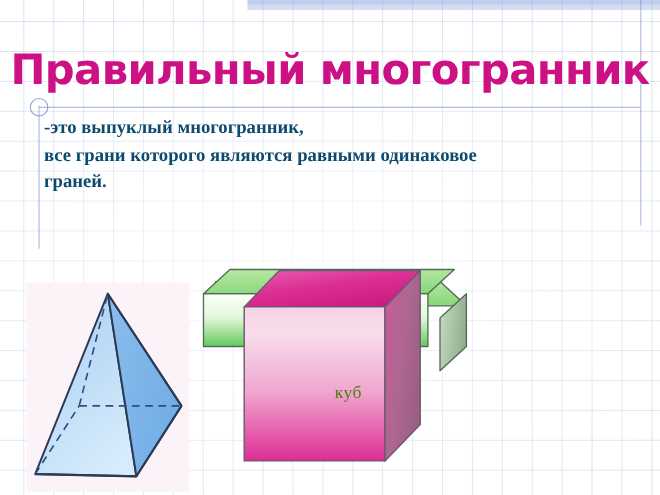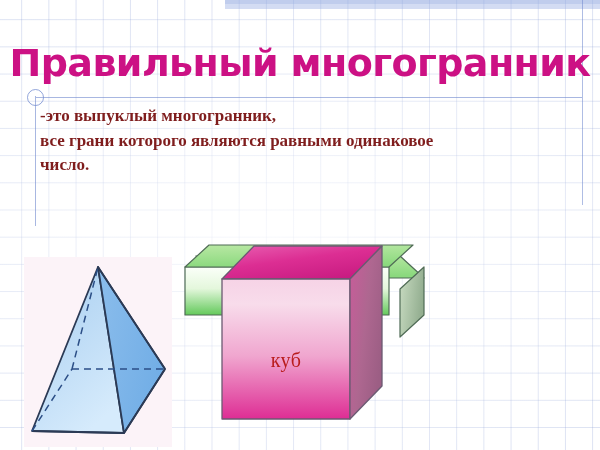--- a/index.html
+++ b/index.html
@@ -83,21 +83,21 @@
   }
 
   
   .body-text {
     position: absolute;
     left: 40px; top: 104px; width: 546px;
     font-family: "Liberation Serif", serif;
     font-weight: bold;
     font-size: 17px;
     line-height: 24.5px;
-    color: #7f1d1d;
+    color: #0c4a6e;
   }
   .body-text .line { display: block; white-space: nowrap; }
 
   
   .pyramid-box {
     position: absolute;
     left: 24px; top: 257px;
     width: 148px; height: 190px;
     background: #FCF3F8;
   }
@@ -107,24 +107,24 @@
   .solids-svg {
     position: absolute;
     left: 172px; top: 234px;
   }
 
   
   .cube-label {
     position: absolute;
     left: 243px; top: 349px;
     width: 86px;
-    text-align: center;
+    text-align: right;
     font-family: "Liberation Serif", serif;
-    font-size: 20px;
-    color: #b91c1c;
+    font-size: 16px;
+    color: #4d7c0f;
     letter-spacing: 0.4px;
   }
 </style>
 </head>
 <body>
 
 <div id="slide">
 
   <div class="grid-bg"></div>
   <div class="grid-fade"></div>
@@ -134,21 +134,21 @@
   <div class="h-rule"></div>
   <div class="v-rule-left"></div>
   <div class="v-rule-right"></div>
   <div class="rule-circle"></div>
 
   <div class="title">Правильный многогранник</div>
 
   <div class="body-text">
     <span class="line">-это выпуклый многогранник,</span>
     <span class="line">все грани которого являются равными одинаковое</span>
-    <span class="line">число.</span>
+    <span class="line">граней.</span>
   </div>
 
   <div class="pyramid-box">
     <svg class="pyramid-svg" width="148" height="190" viewBox="0 0 148 190">
       <defs>
         <linearGradient id="pyrLeft" x1="0" y1="0" x2="0.4" y2="1">
           <stop offset="0%" stop-color="#AFD3F2"></stop>
           <stop offset="55%" stop-color="#BFDCF6"></stop>
           <stop offset="100%" stop-color="#CFE6FA"></stop>
         </linearGradient>

